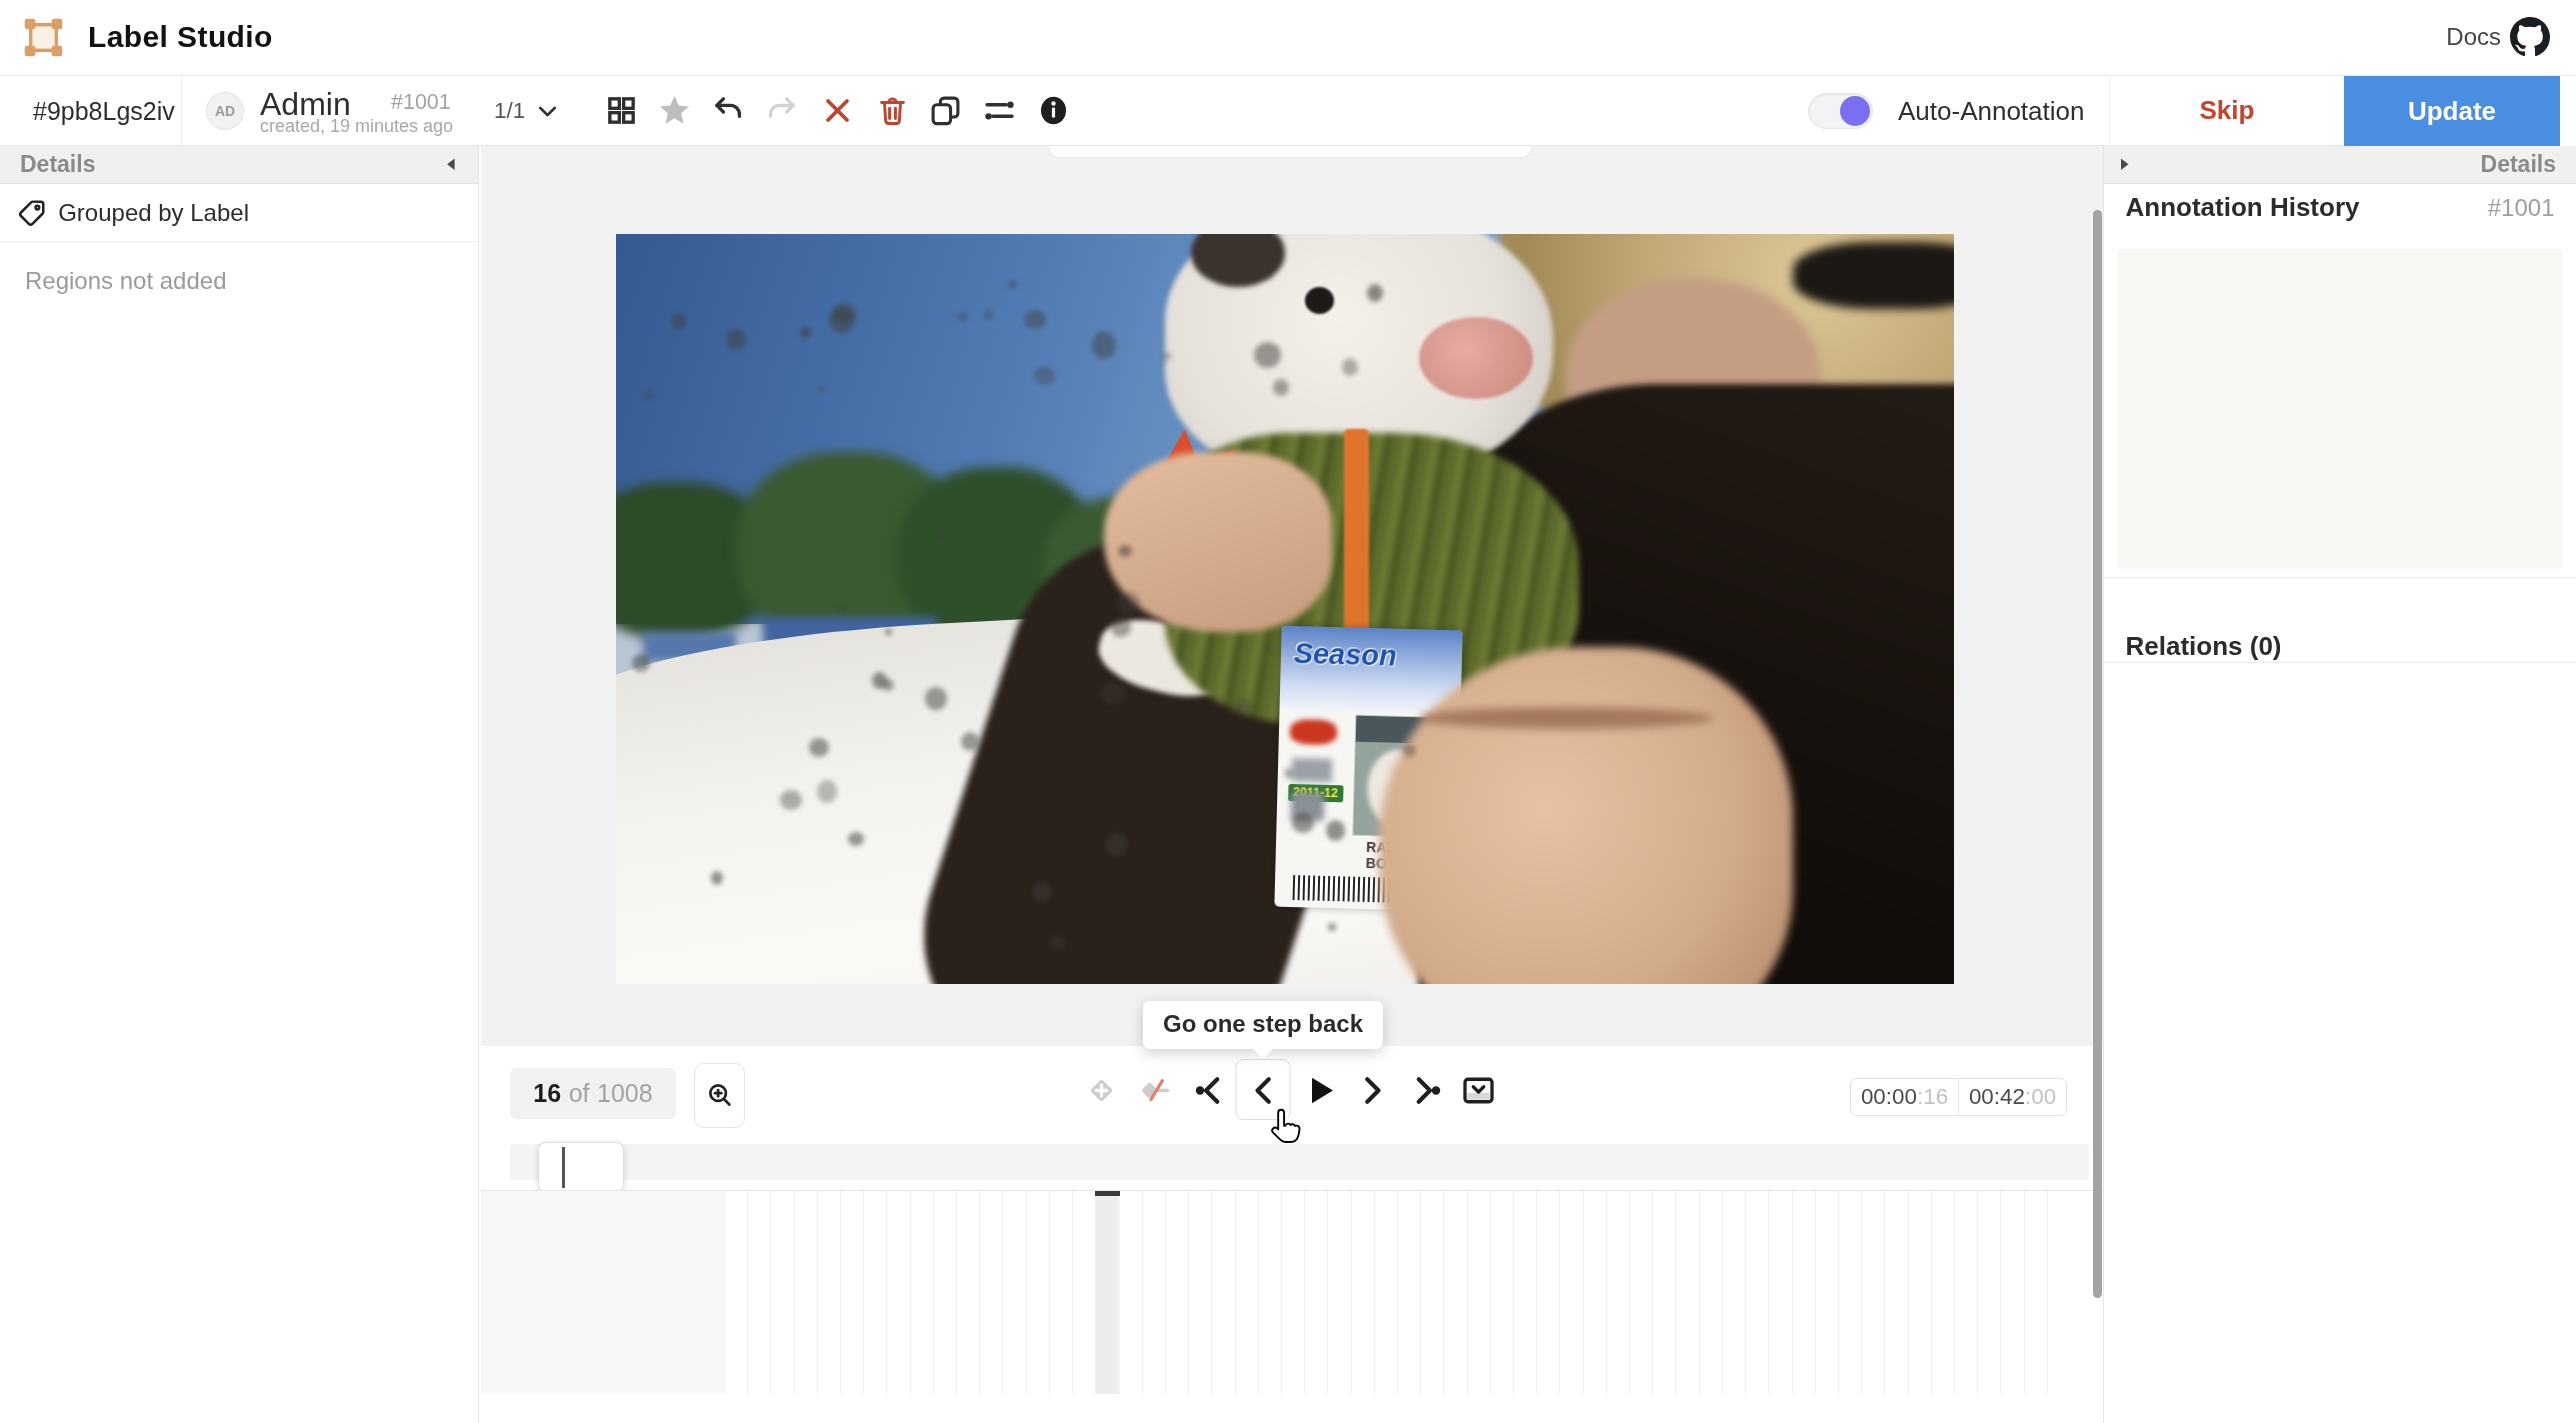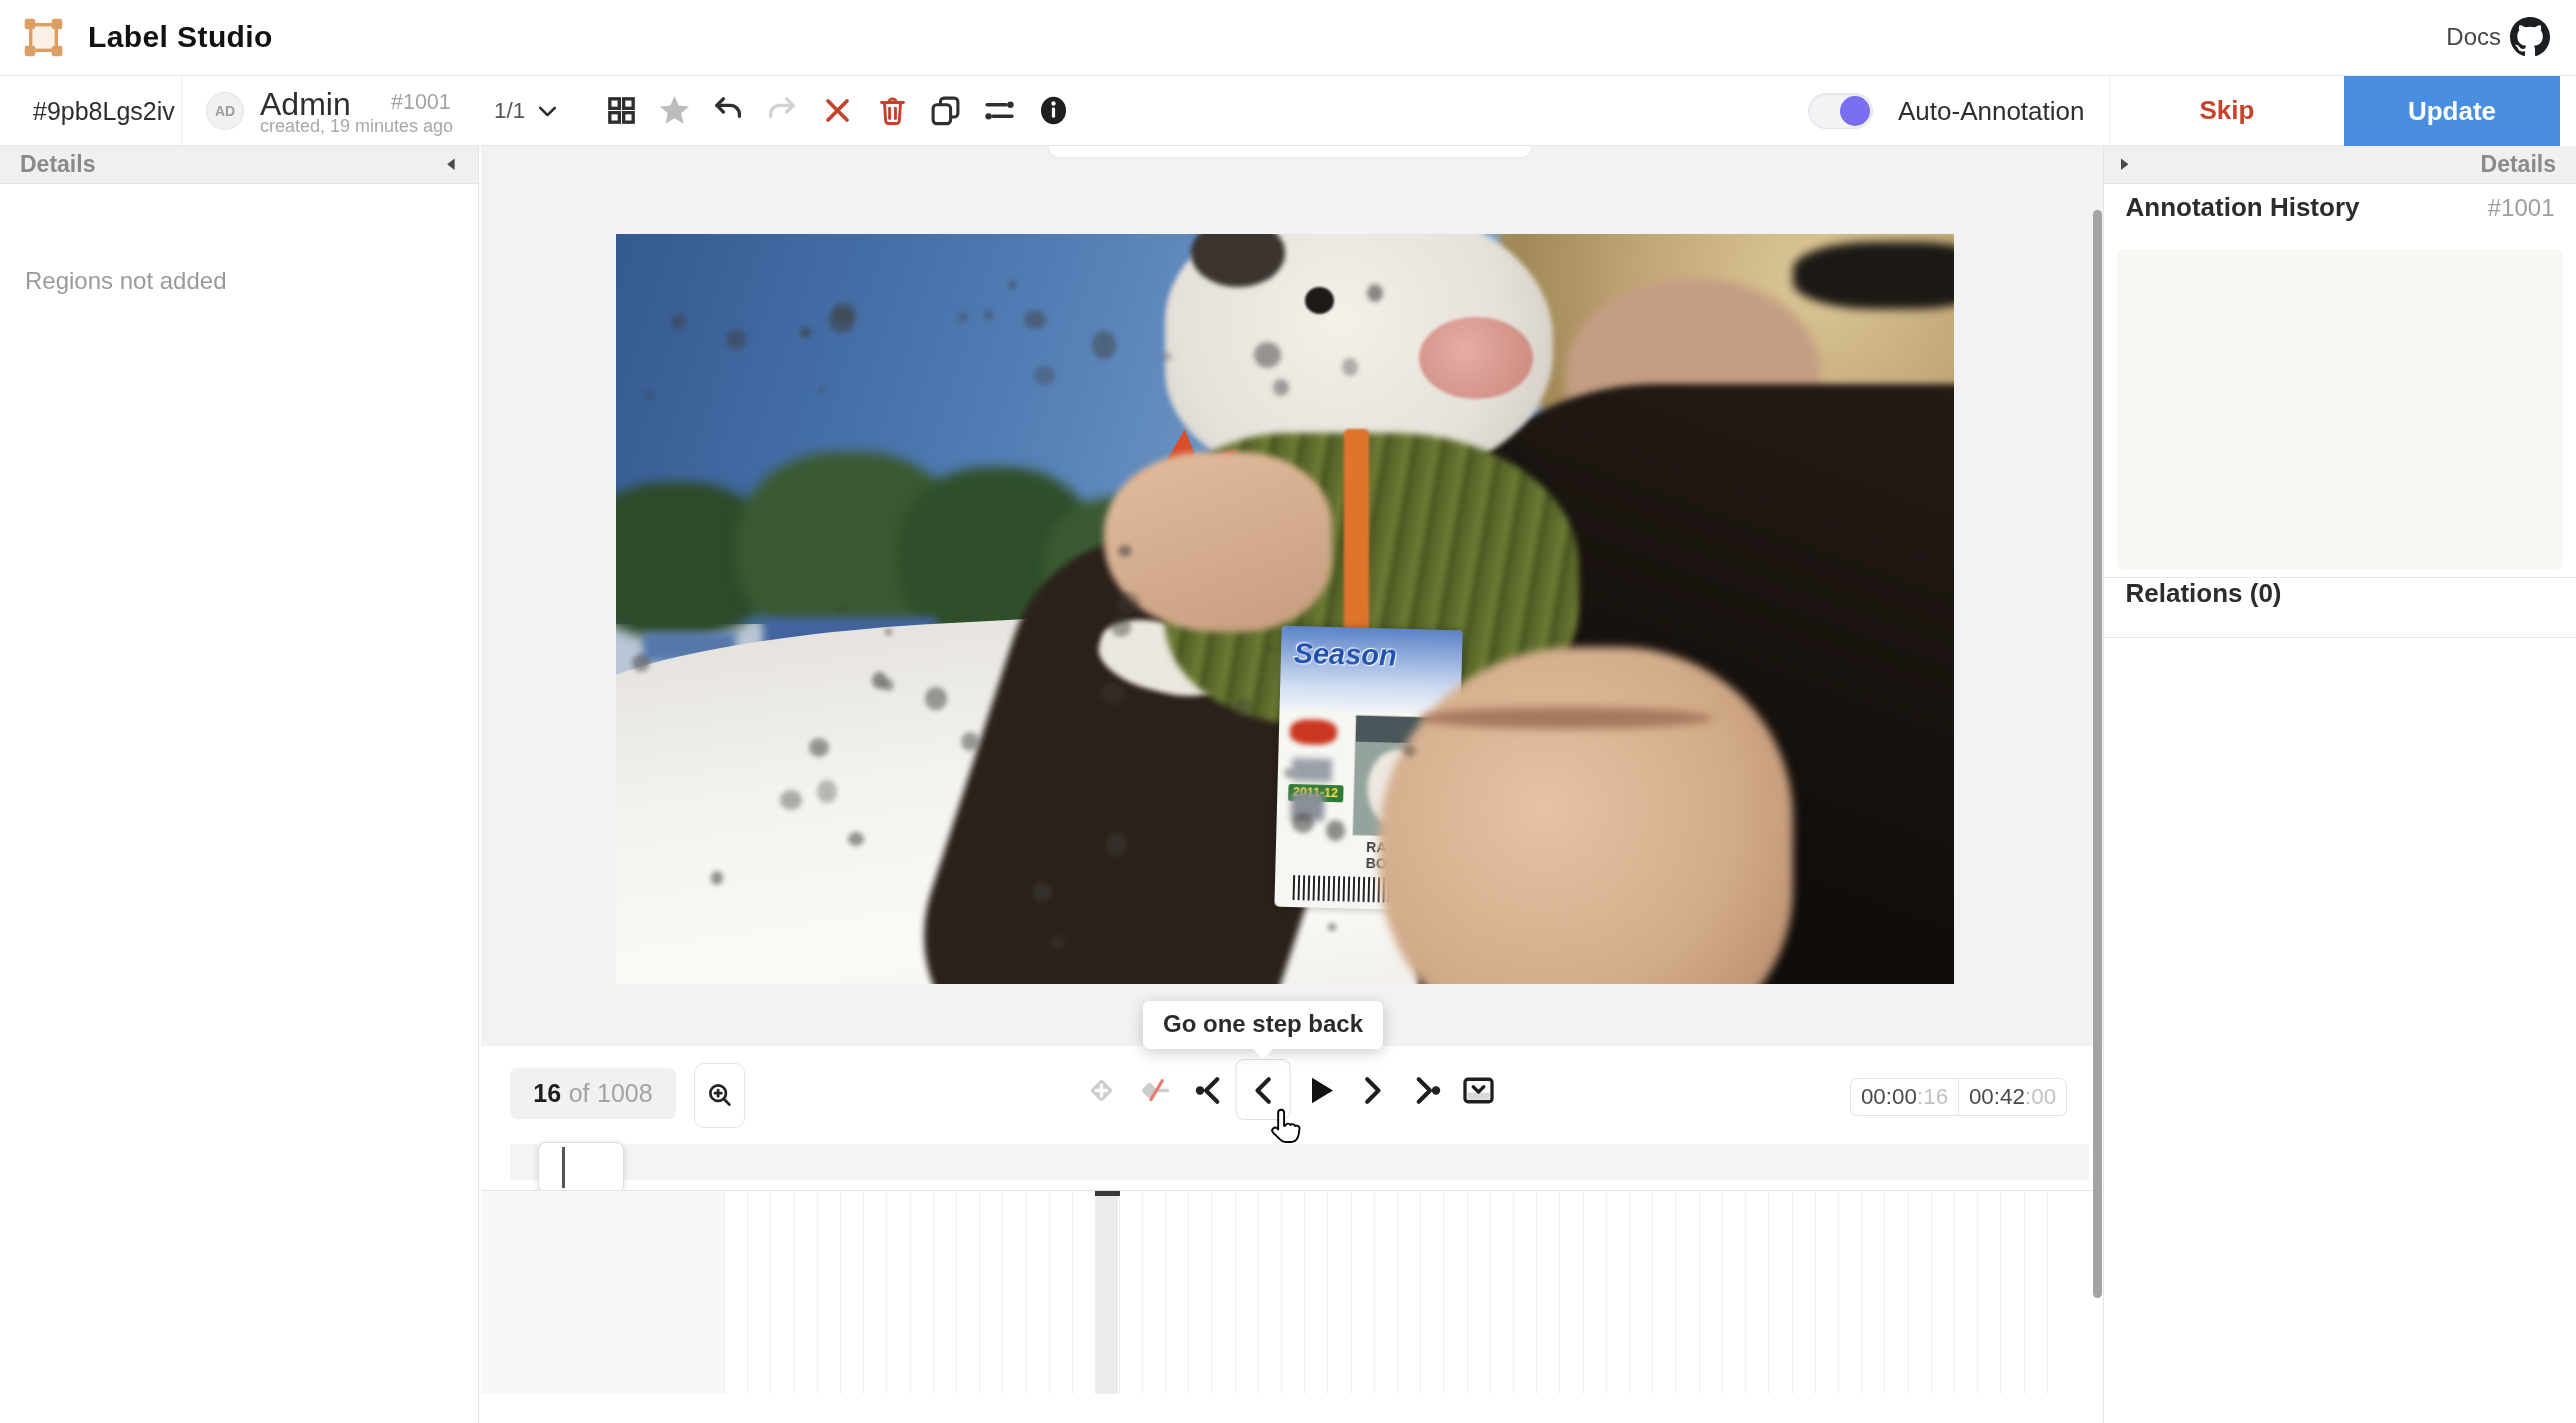--- a/index.html
+++ b/index.html
@@ -43,21 +43,21 @@
   .regions-empty { position:absolute; top:121px; left:25px; font-size:24px; color:#9a9a9a; }
 
   
   .right-panel { position:absolute; top:146px; left:2103px; right:0; bottom:0; background:#fff; border-left:1.7px solid #e4e4e4; }
   .rp-header { padding-right:20px; }
   .rp-expand { margin-left:11.6px; margin-right:auto; width:16.6px; height:16.6px; }
   .history-row { position:absolute; top:46px; left:21.5px; right:21.5px; display:flex; justify-content:space-between; align-items:center; }
   .history-title { font-size:26px; font-weight:700; color:#2c2c2c; }
   .history-id { font-size:24px; color:#9e9e9e; }
   .history-block { position:absolute; top:103px; left:13.3px; right:13.3px; height:320px; background:#f8f8f4; border-radius:5px; }
-  .relations-row { position:absolute; top:431px; left:0; right:0; height:61px; border-top:1.7px solid #e9e9e9; border-bottom:1.7px solid #e9e9e9; display:flex; align-items:flex-start; }
+  .relations-row { position:absolute; top:431px; left:0; right:0; height:86px; border-top:1.7px solid #e9e9e9; border-bottom:1.7px solid #e9e9e9; display:flex; align-items:flex-end; }
   .relations-title { margin-left:21.5px; font-size:26px; font-weight:700; color:#2c2c2c; }
 
   
   .v-scrollbar { position:absolute; left:2093px; top:210px; width:9px; height:1088px; background:#a3a3a3; border-radius:5px; z-index:30; cursor:pointer; }
 
   
   .workspace { position:absolute; top:146px; left:481px; width:1622px; bottom:0; background:#fff; }
   .canvas-area { position:absolute; top:0; left:0; right:0; height:900px; background:#f2f2f3; }
   .top-strip { position:absolute; top:0; left:568px; width:482px; height:10.8px; background:#fff; border-radius:0 0 10px 10px; box-shadow:0 0.8px 2.5px rgba(0,0,0,.06); }
 
@@ -245,20 +245,27 @@
     <div class="skip-btn">Skip</div>
     <div class="update-btn">Update</div>
   </div>
 
   <aside class="left-panel">
     <div class="panel-header lp-header">
       <span>Details</span>
       <svg class="lp-collapse" viewBox="0 0 20 20">
           <polygon points="14,3 5,10 14,17" fill="#4a4a4a"></polygon>
         </svg>
+    </div>
+    <div class="grouped-row">
+      <svg class="tag-icon" viewBox="0 0 24 24" fill="none" stroke="#222" stroke-width="2" stroke-linejoin="round">
+          <path d="M3.2 11.6 11.3 3.5A2 2 0 0 1 12.7 2.9H19a2 2 0 0 1 2 2v6.3a2 2 0 0 1-.6 1.4l-8.1 8.1a2 2 0 0 1-2.8 0l-6.3-6.3a2 2 0 0 1 0-2.8z"></path>
+          <circle cx="16.3" cy="7.6" r="1.5"></circle>
+        </svg>
+      <span class="grouped-label">Grouped by Label</span>
     </div>
     <div class="regions-empty">Regions not added</div>
   </aside>
 
   <aside class="right-panel">
     <div class="panel-header rp-header">
       <svg class="rp-expand" viewBox="0 0 20 20">
           <polygon points="6,3 15,10 6,17" fill="#4a4a4a"></polygon>
         </svg>
       <span>Details</span>

